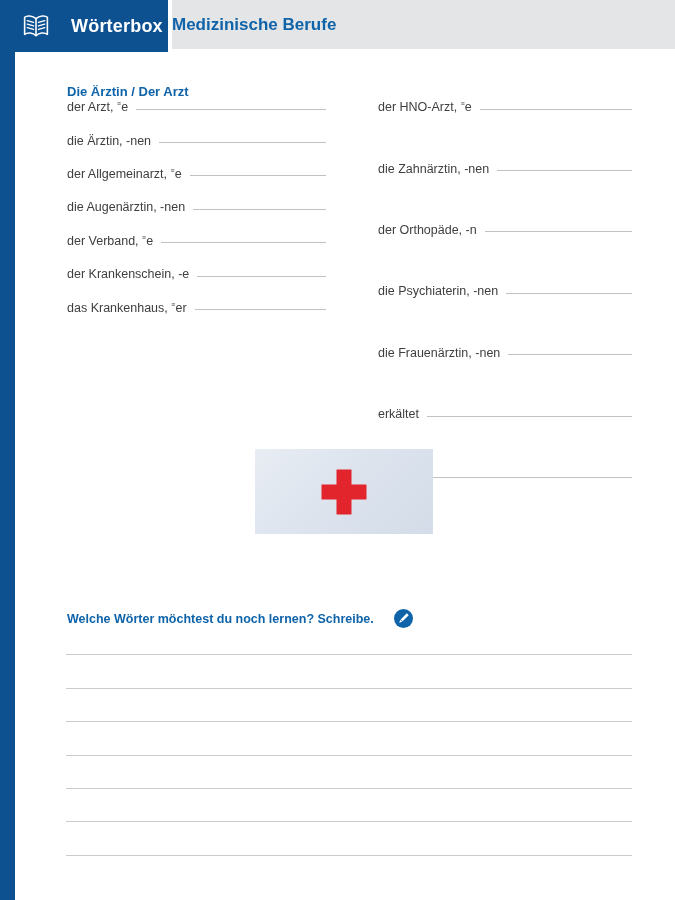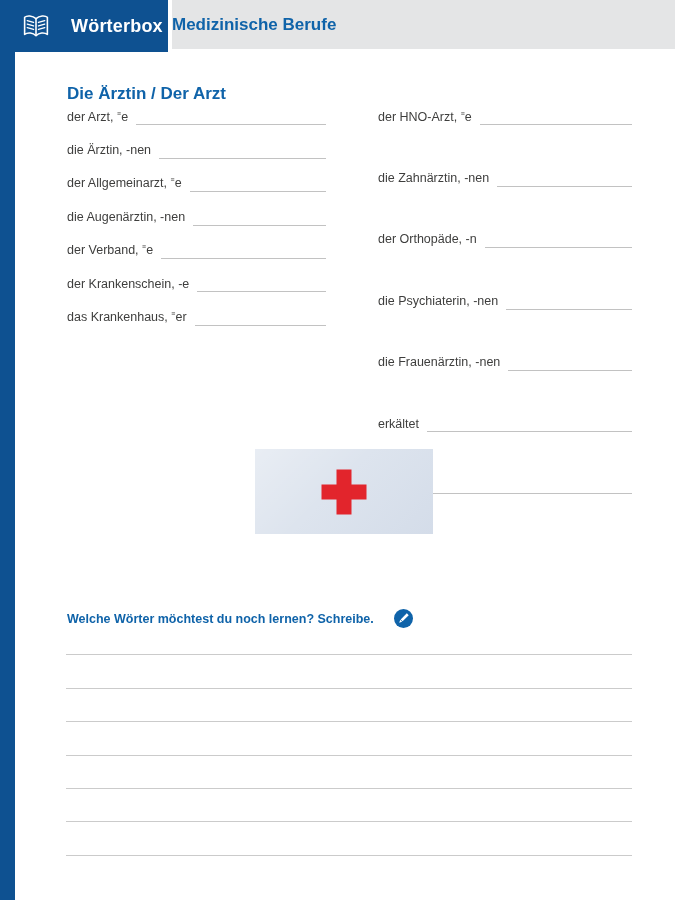--- a/index.html
+++ b/index.html
@@ -39,32 +39,32 @@
     display:flex; align-items:center;
   }
   .topic-title {
     color:var(--text-blue); font-weight:bold; font-size:17px;
     white-space:nowrap;
   }
 
   
   .section-heading {
     position:absolute; left:67px; top:84px;
-    color:var(--text-blue); font-weight:bold; font-size:17px;
+    color:var(--text-blue); font-weight:bold; font-size:13px;
   }
   .vocab-columns {
     position:absolute; left:67px; top:92px; width:565px;
     display:flex;
   }
   .vocab-col { display:flex; flex-direction:column; }
   .vocab-col.left  { width:259px; margin-right:52px; }
   .vocab-col.right { width:254px;gap:28px; }
   .vocab-row {
     height:33.4px;
-    display:flex; align-items:flex-end;
+    display:flex; align-items:center;
   }
   .vocab-term {
     font-size:12.5px; color:var(--body-text);
     line-height:1.1; padding-bottom:1px; white-space:nowrap;
   }
   .vocab-blank {
     flex:1; margin-left:8px; height:2px;
     border-bottom:1px solid var(--line-gray);
   }
 

